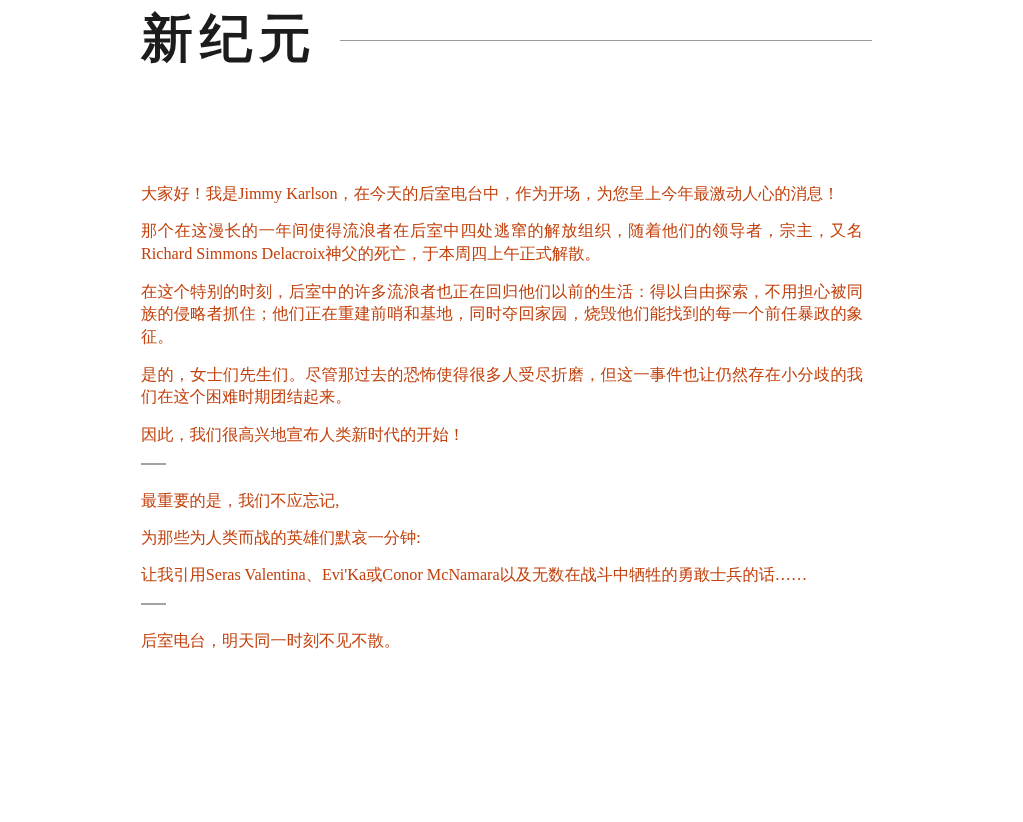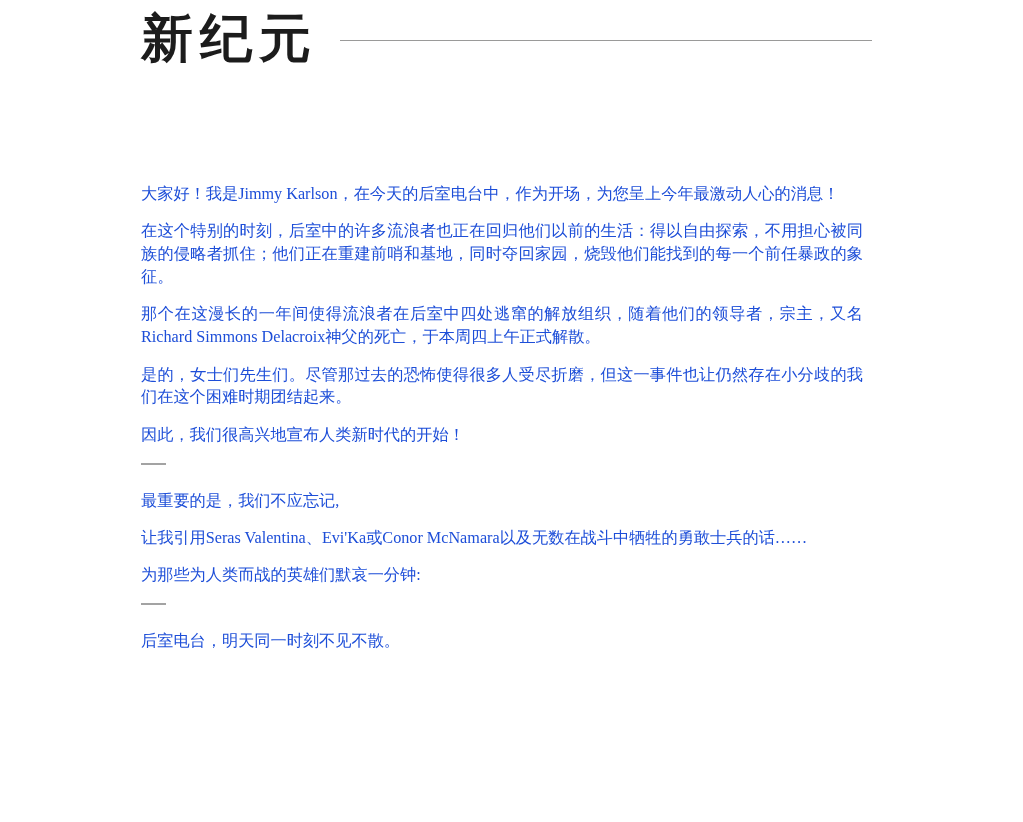--- a/index.html
+++ b/index.html
@@ -54,21 +54,21 @@
   
   .article {
     position: absolute;
     left: 141px;
     top: 183px;
     width: 722px;
   }
   .para {
     font-size: 16.2px;
     line-height: 22.8px;
-    color: #1d4ed8;
+    color: #c2410c;
     margin: 0 0 14.6px 0;
     text-align: justify;
     text-justify: inter-ideograph;
     word-break: normal;
   }
   .para:last-child {
     margin-bottom: 0;
   }
   .divider {
     width: 25px;
@@ -84,25 +84,25 @@
 
 <div class="page">
 
   <div class="masthead">
     <h1 class="site-title">新纪元</h1>
     <span class="masthead-rule"></span>
   </div>
 
   <div class="article">
       <p class="para">大家好！我是Jimmy Karlson，在今天的后室电台中，作为开场，为您呈上今年最激动人心的消息！</p>
+      <p class="para">那个在这漫长的一年间使得流浪者在后室中四处逃窜的解放组织，随着他们的领导者，宗主，又名Richard Simmons Delacroix神父的死亡，于本周四上午正式解散。</p>
       <p class="para">在这个特别的时刻，后室中的许多流浪者也正在回归他们以前的生活：得以自由探索，不用担心被同族的侵略者抓住；他们正在重建前哨和基地，同时夺回家园，烧毁他们能找到的每一个前任暴政的象征。</p>
-      <p class="para">那个在这漫长的一年间使得流浪者在后室中四处逃窜的解放组织，随着他们的领导者，宗主，又名Richard Simmons Delacroix神父的死亡，于本周四上午正式解散。</p>
       <p class="para">是的，女士们先生们。尽管那过去的恐怖使得很多人受尽折磨，但这一事件也让仍然存在小分歧的我们在这个困难时期团结起来。</p>
       <p class="para">因此，我们很高兴地宣布人类新时代的开始！</p>
       <hr class="divider">
       <p class="para">最重要的是，我们不应忘记,</p>
+      <p class="para">为那些为人类而战的英雄们默哀一分钟:</p>
       <p class="para">让我引用Seras Valentina、Evi'Ka或Conor McNamara以及无数在战斗中牺牲的勇敢士兵的话……</p>
-      <p class="para">为那些为人类而战的英雄们默哀一分钟:</p>
       <hr class="divider">
       <p class="para">后室电台，明天同一时刻不见不散。</p>
     </div>
 
 </div>
 
 </body></html>

